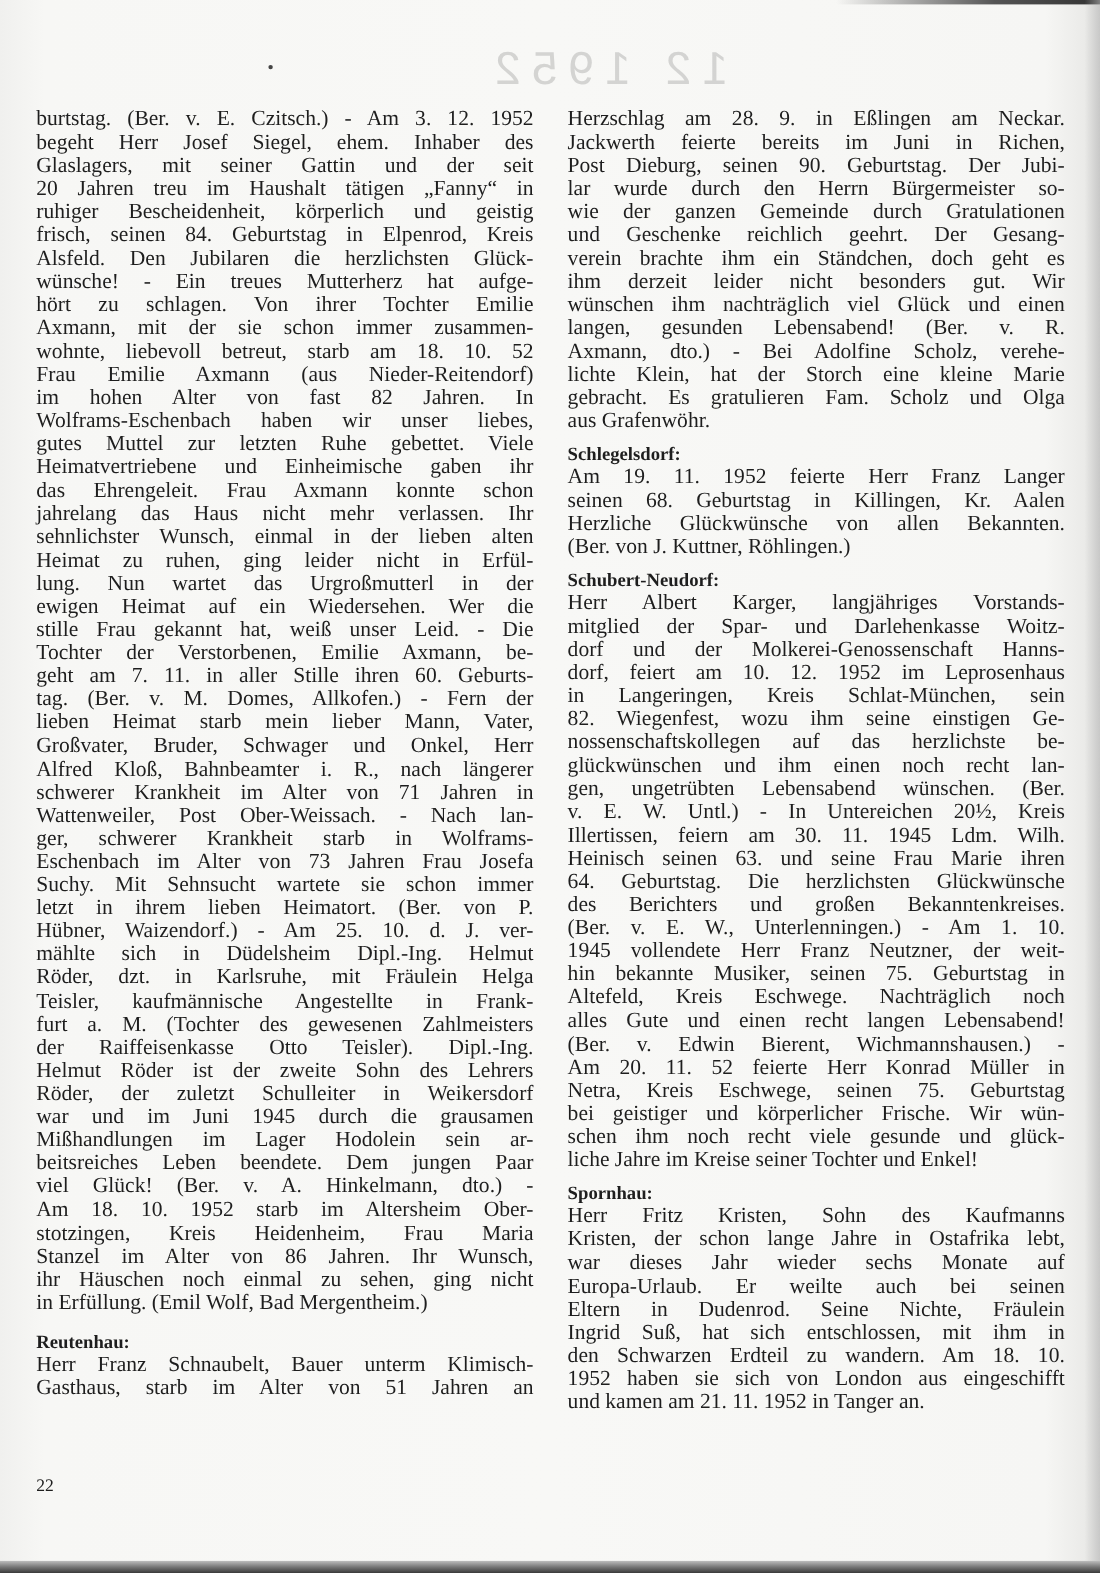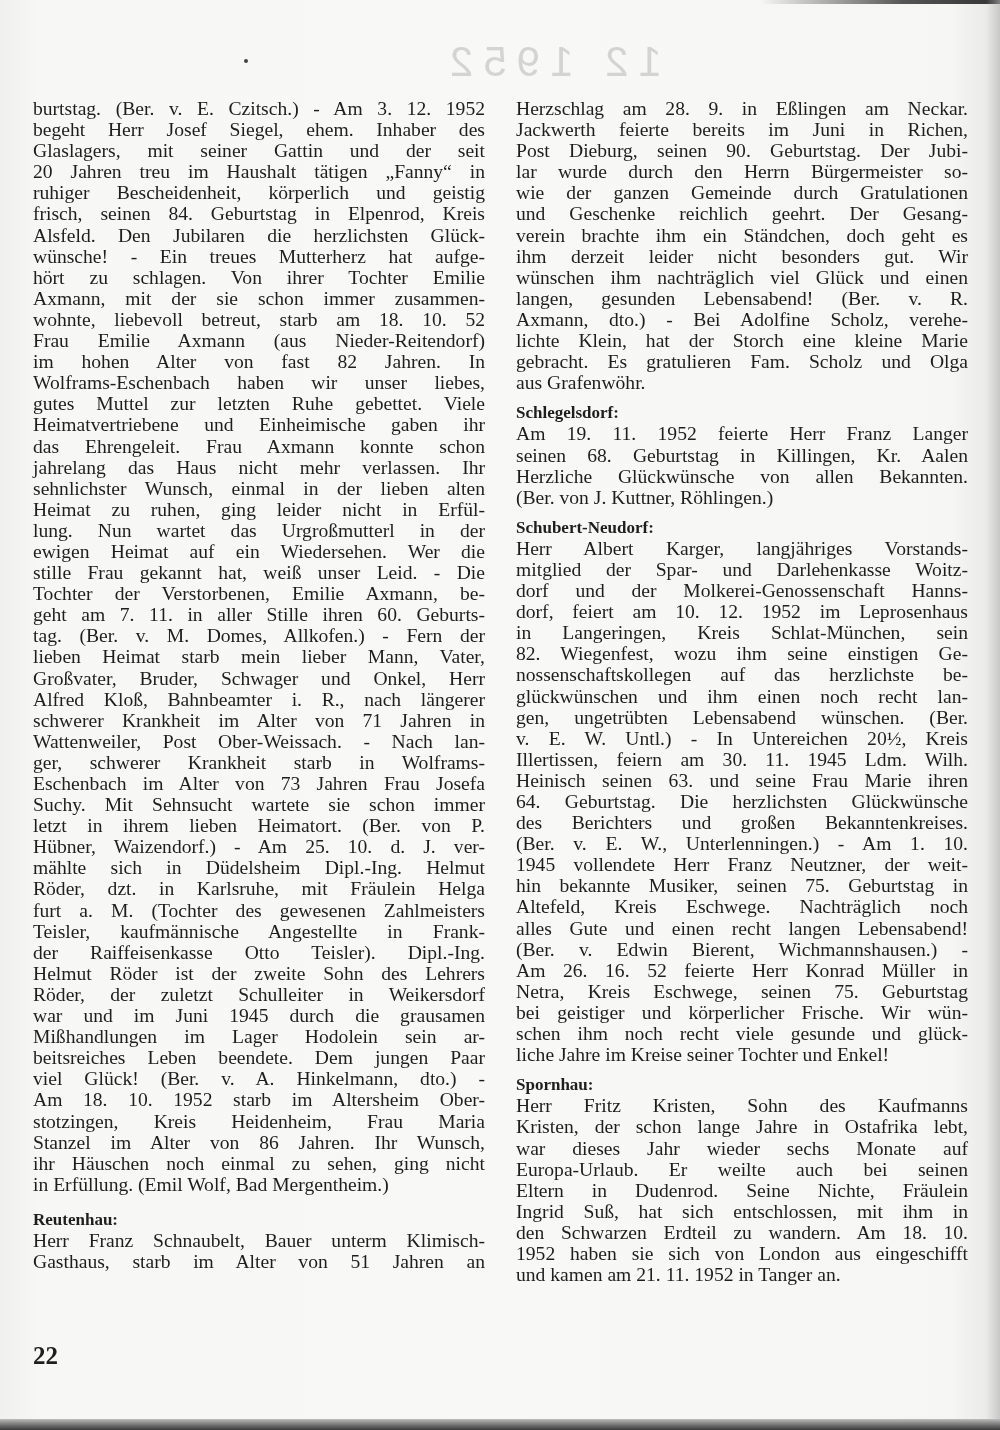--- a/index.html
+++ b/index.html
@@ -81,22 +81,21 @@
       font-size: 17px;
       height: 21.1px;
       line-height: 21.1px;
     }
     .gap-sm { height: 9px; }
     .gap-md { height: 14px; }
     .page-number {
       position: absolute;
       left: 33px;
       top: 1342px;
-      font-size: 25px;
-      font-weight: bold;
+      font-size: 16px;
     }
   </style>
 </head>
 <body>
 
 <div class="page">
   <div class="top-edge"></div>
   <div class="right-edge"></div>
   <div class="bottom-edge"></div>
 
@@ -136,22 +135,22 @@
         <span class="line">Alfred Kloß, Bahnbeamter i. R., nach längerer</span>
         <span class="line">schwerer Krankheit im Alter von 71 Jahren in</span>
         <span class="line">Wattenweiler, Post Ober-Weissach. - Nach lan-</span>
         <span class="line">ger, schwerer Krankheit starb in Wolframs-</span>
         <span class="line">Eschenbach im Alter von 73 Jahren Frau Josefa</span>
         <span class="line">Suchy. Mit Sehnsucht wartete sie schon immer</span>
         <span class="line">letzt in ihrem lieben Heimatort. (Ber. von P.</span>
         <span class="line">Hübner, Waizendorf.) - Am 25. 10. d. J. ver-</span>
         <span class="line">mählte sich in Düdelsheim Dipl.-Ing. Helmut</span>
         <span class="line">Röder, dzt. in Karlsruhe, mit Fräulein Helga</span>
+        <span class="line">Teisler, kaufmännische Angestellte in Frank-</span>
         <span class="line">furt a. M. (Tochter des gewesenen Zahlmeisters</span>
-        <span class="line">Teisler, kaufmännische Angestellte in Frank-</span>
         <span class="line">der Raiffeisenkasse Otto Teisler). Dipl.-Ing.</span>
         <span class="line">Helmut Röder ist der zweite Sohn des Lehrers</span>
         <span class="line">Röder, der zuletzt Schulleiter in Weikersdorf</span>
         <span class="line">war und im Juni 1945 durch die grausamen</span>
         <span class="line">Mißhandlungen im Lager Hodolein sein ar-</span>
         <span class="line">beitsreiches Leben beendete. Dem jungen Paar</span>
         <span class="line">viel Glück! (Ber. v. A. Hinkelmann, dto.) -</span>
         <span class="line">Am 18. 10. 1952 starb im Altersheim Ober-</span>
         <span class="line">stotzingen, Kreis Heidenheim, Frau Maria</span>
         <span class="line">Stanzel im Alter von 86 Jahren. Ihr Wunsch,</span>
@@ -212,21 +211,21 @@
           <span class="line">Illertissen, feiern am 30. 11. 1945 Ldm. Wilh.</span>
           <span class="line">Heinisch seinen 63. und seine Frau Marie ihren</span>
           <span class="line">64. Geburtstag. Die herzlichsten Glückwünsche</span>
           <span class="line">des Berichters und großen Bekanntenkreises.</span>
           <span class="line">(Ber. v. E. W., Unterlenningen.) - Am 1. 10.</span>
           <span class="line">1945 vollendete Herr Franz Neutzner, der weit-</span>
           <span class="line">hin bekannte Musiker, seinen 75. Geburtstag in</span>
           <span class="line">Altefeld, Kreis Eschwege. Nachträglich noch</span>
           <span class="line">alles Gute und einen recht langen Lebensabend!</span>
           <span class="line">(Ber. v. Edwin Bierent, Wichmannshausen.) -</span>
-          <span class="line">Am 26. 16. 52 feierte Herr Konrad Müller in</span>
+          <span class="line">Am 20. 11. 52 feierte Herr Konrad Müller in</span>
           <span class="line">Netra, Kreis Eschwege, seinen 75. Geburtstag</span>
           <span class="line">bei geistiger und körperlicher Frische. Wir wün-</span>
           <span class="line">schen ihm noch recht viele gesunde und glück-</span>
           <span class="line last">liche Jahre im Kreise seiner Tochter und Enkel!</span>
         </div>
     </div>
     <div class="gap-sm"></div>
     <div>
       <span class="heading">Spornhau:</span>
       <div id="right-spornhau">

